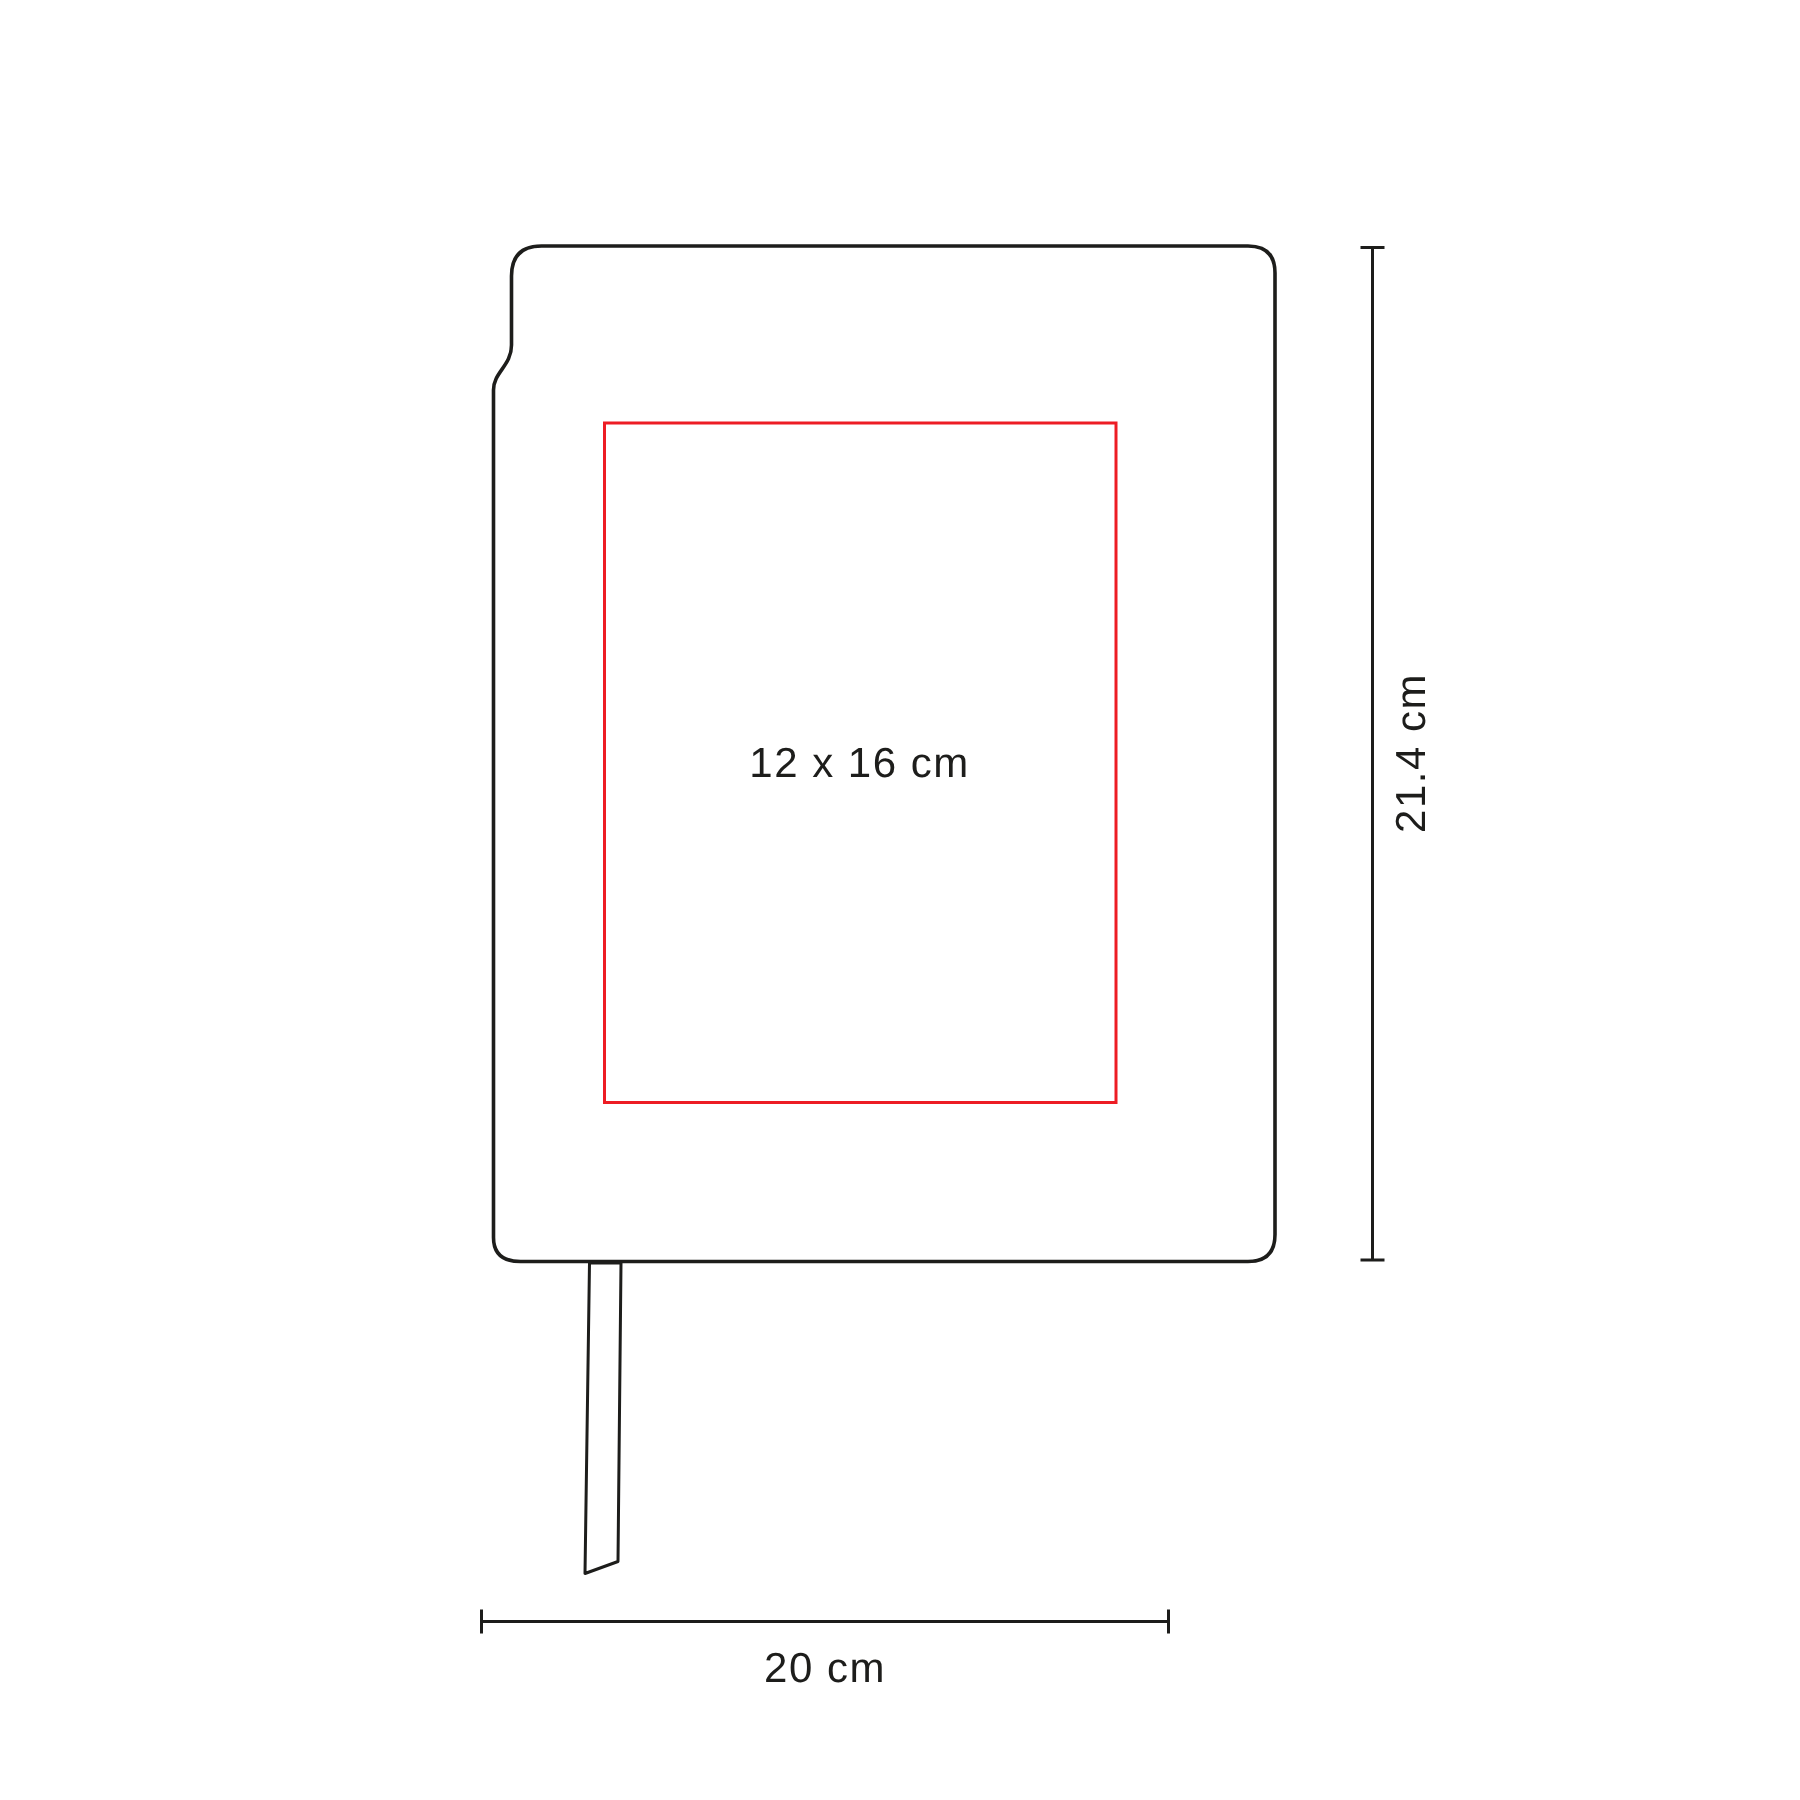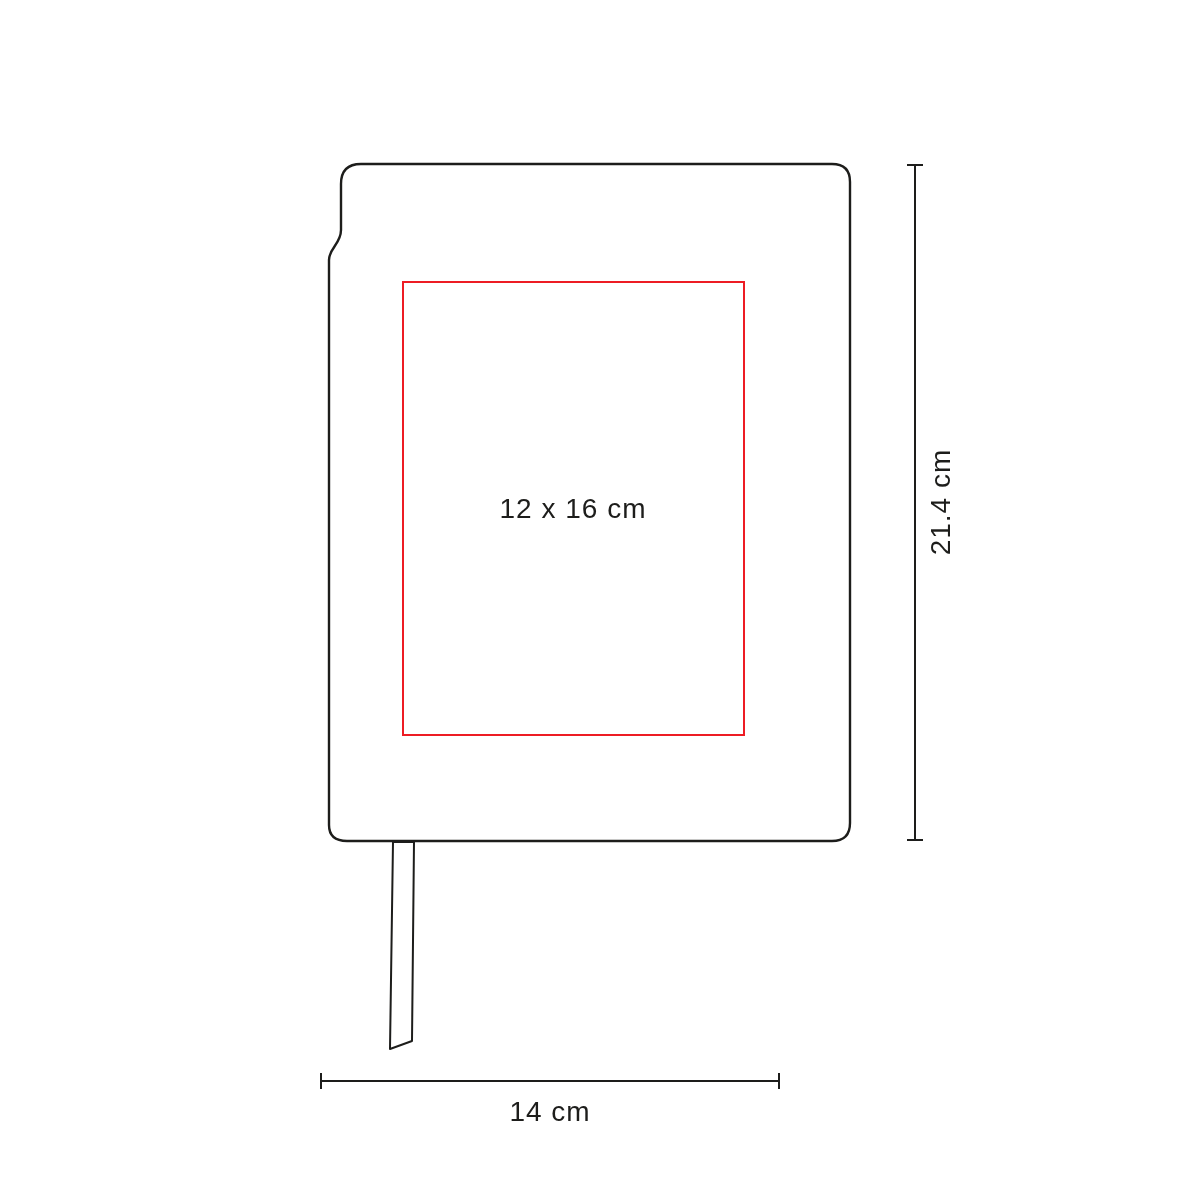--- a/index.html
+++ b/index.html
@@ -73,15 +73,15 @@
       </g>
     </g>
 
     <rect x="403" y="282" width="341" height="453" fill="none" stroke-width="2" stroke="#ed1c24"></rect>
   </svg>
 
   <div class="dim-label" style="left: 573px; top: 509px;">12 x 16 cm</div>
 
   <div class="dim-label rotated" style="left: 941px; top: 502px;">21.4 cm</div>
 
-  <div class="dim-label" style="left: 550px; top: 1112px;">14 cm</div>
+  <div class="dim-label" style="left: 550px; top: 1112px;">20 cm</div>
 
 </div>
 
 </body></html>

